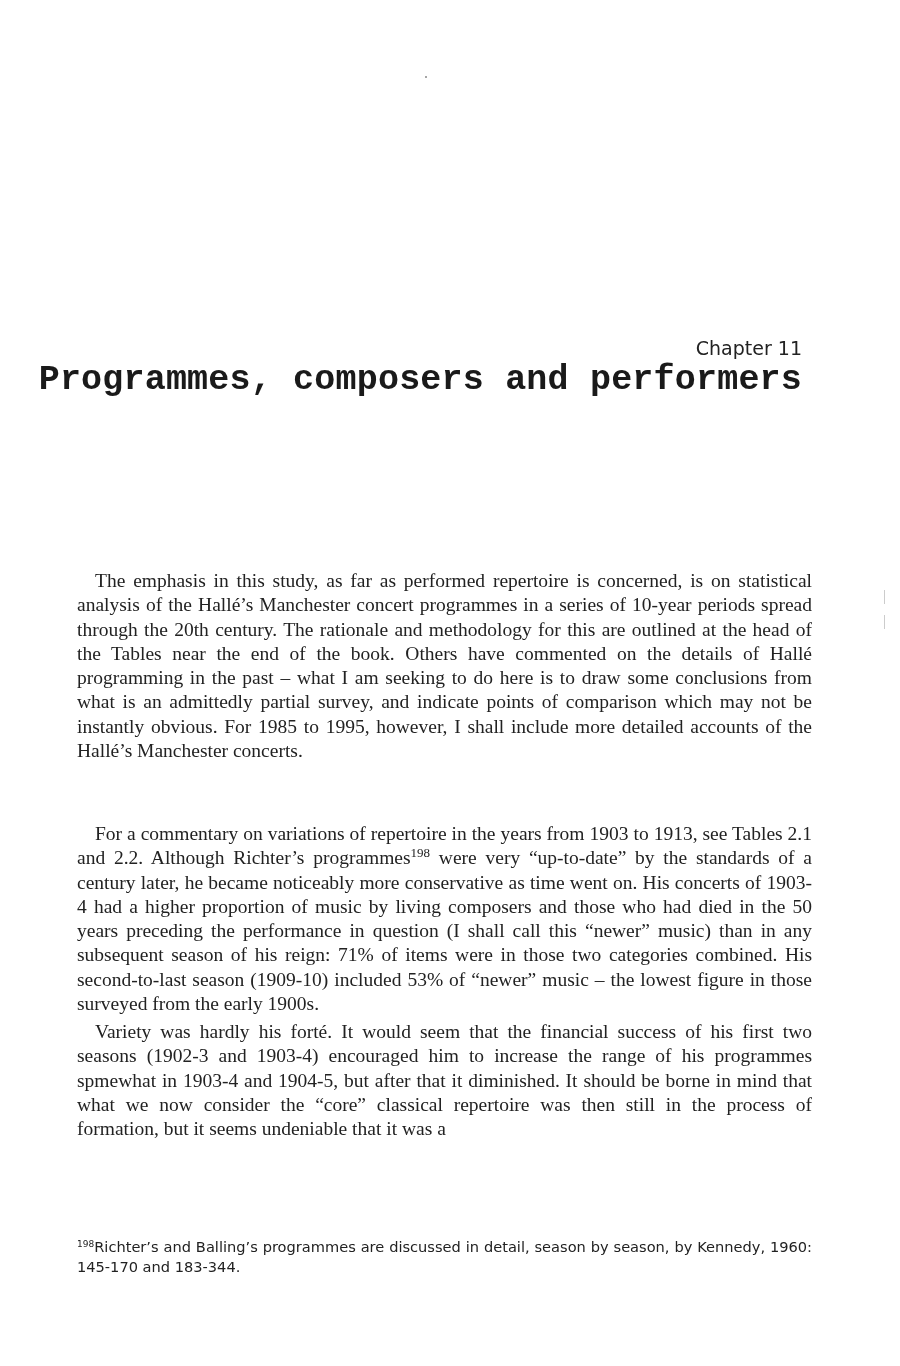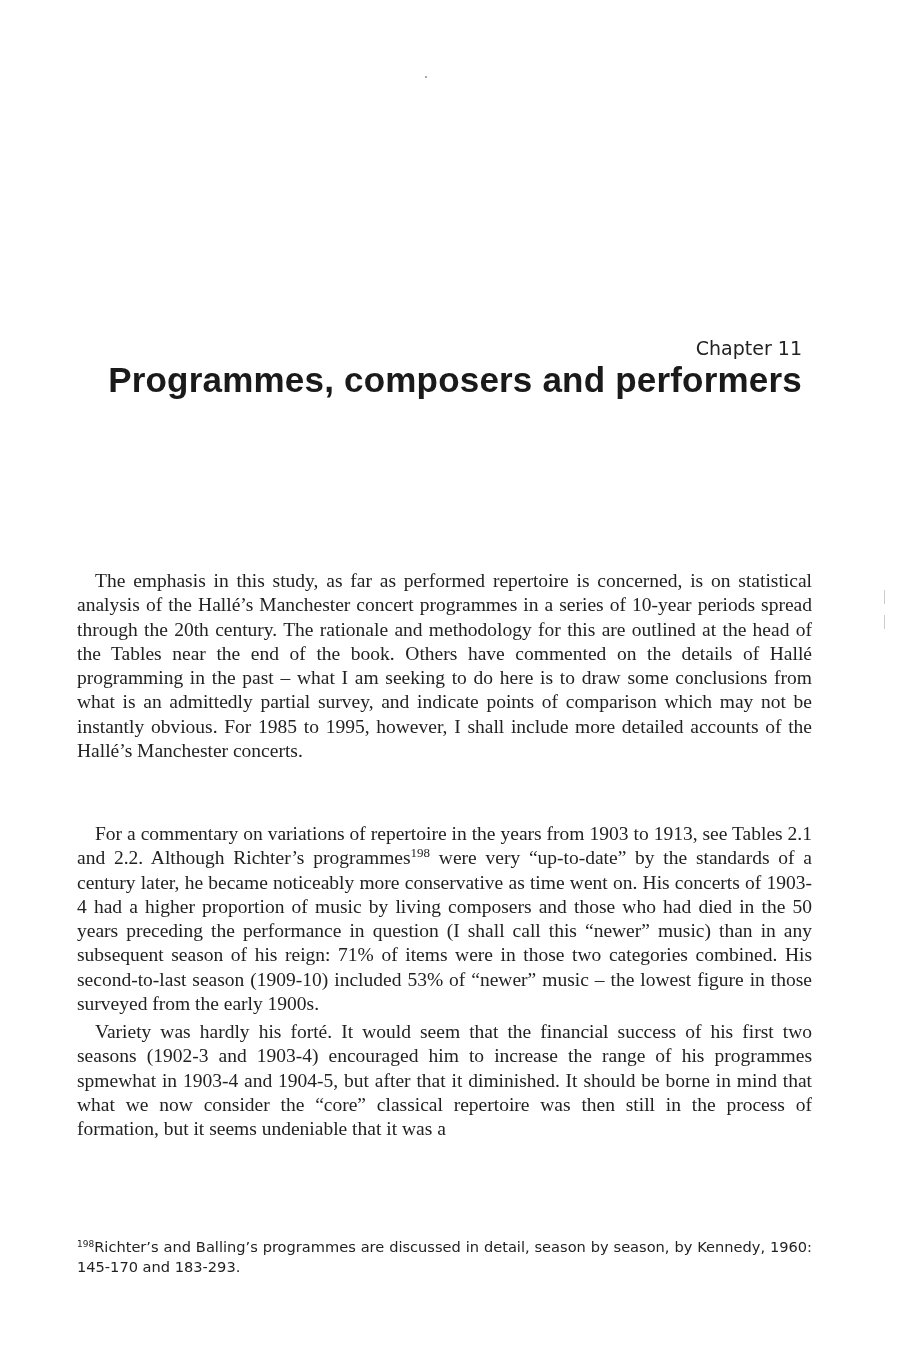--- a/index.html
+++ b/index.html
@@ -8,21 +8,21 @@
     color: #1a1a1a;
   }
   .page { position: absolute; left: 0; top: 0; width: 900px; height: 1366px; }
   .dot { position: absolute; left: 425px; top: 76px; width: 2px; height: 2px; background: #888; border-radius: 1px; }
   .chapter-label {
     position: absolute; right: 98px; top: 337px;
     font-family: "DejaVu Sans", sans-serif; font-size: 19px; color: #222;
   }
   .chapter-title {
     position: absolute; right: 98px; top: 360px;
-    font-family: Liberation Sans, sans-serif; font-size: 35px; font-weight: bold; color: #1a1a1a;
+    font-family: Liberation Mono, monospace; font-size: 35px; font-weight: bold; color: #1a1a1a;
     letter-spacing: 0.2px;
   }
   .body-text {
     position: absolute; left: 77px; width: 735px;
     font-family: "Liberation Serif", serif; font-size: 19.5px; line-height: 24.3px;
     text-align: justify; color: #222;
   }
   .body-text p { margin: 0; text-indent: 18px; }
   .intro { top: 553px; margin-top: 16px; }
   .section-heading {
@@ -55,18 +55,18 @@
 
   <div class="body-text sec1">
     <p><span>For a commentary on variations of repertoire in the years from 1903 to 1913, see Tables 2.1 and 2.2. Although Richter’s programmes</span><sup>198</sup><span> were very “up-to-date” by the standards of a century later, he became noticeably more conservative as time went on. His concerts of 1903-4 had a higher proportion of music by living composers and those who had died in the 50 years preceding the performance in question (I shall call this “newer” music) than in any subsequent season of his reign: 71% of items were in those two categories combined. His second-to-last season (1909-10) included 53% of “newer” music – the lowest figure in those surveyed from the early 1900s.</span></p>
   </div>
 
   <div class="body-text sec2">
     <p>Variety was hardly his forté. It would seem that the financial success of his first two seasons (1902-3 and 1903-4)  encouraged him to increase the range of his programmes spmewhat in 1903-4 and 1904-5, but after that it diminished. It should be borne in mind that what we now consider the “core” classical repertoire was then still in the process of formation, but it seems undeniable that it was a</p>
   </div>
 
   <div class="footnote">
-    <sup>198</sup><span>Richter’s and Balling’s programmes are discussed in detail, season by season, by Kennedy, 1960: 145-170 and 183-293.</span>
+    <sup>198</sup><span>Richter’s and Balling’s programmes are discussed in detail, season by season, by Kennedy, 1960: 145-170 and 183-344.</span>
   </div>
 
   <div class="margin-mark" style="top:590px;height:14px;"></div>
   <div class="margin-mark" style="top:615px;height:14px;"></div>
 </div>
 
 </body></html>

